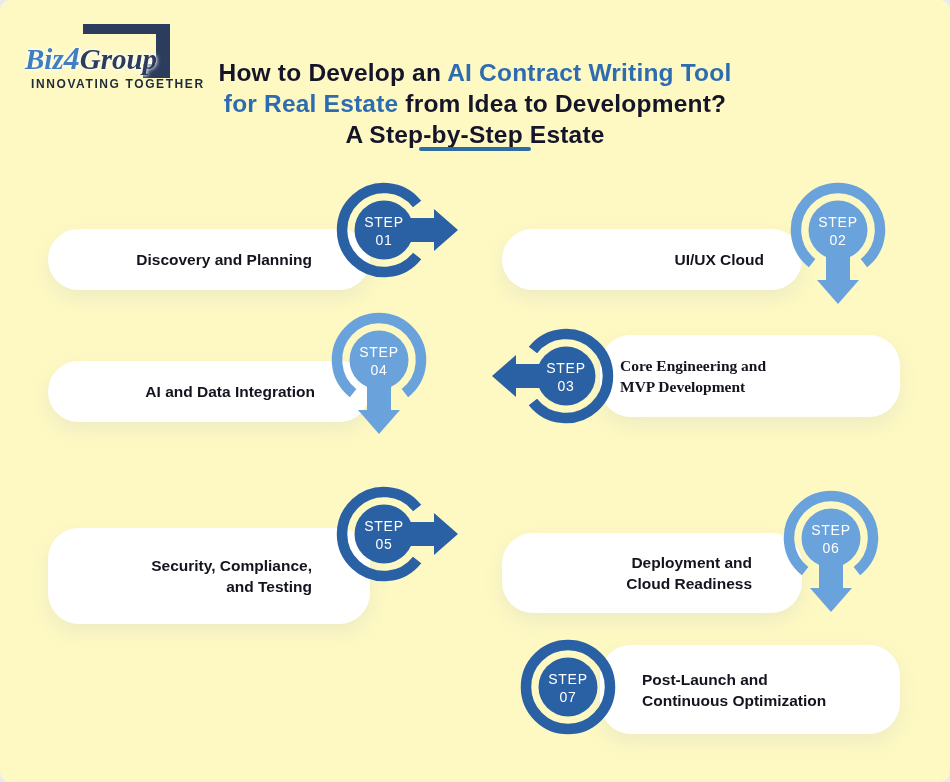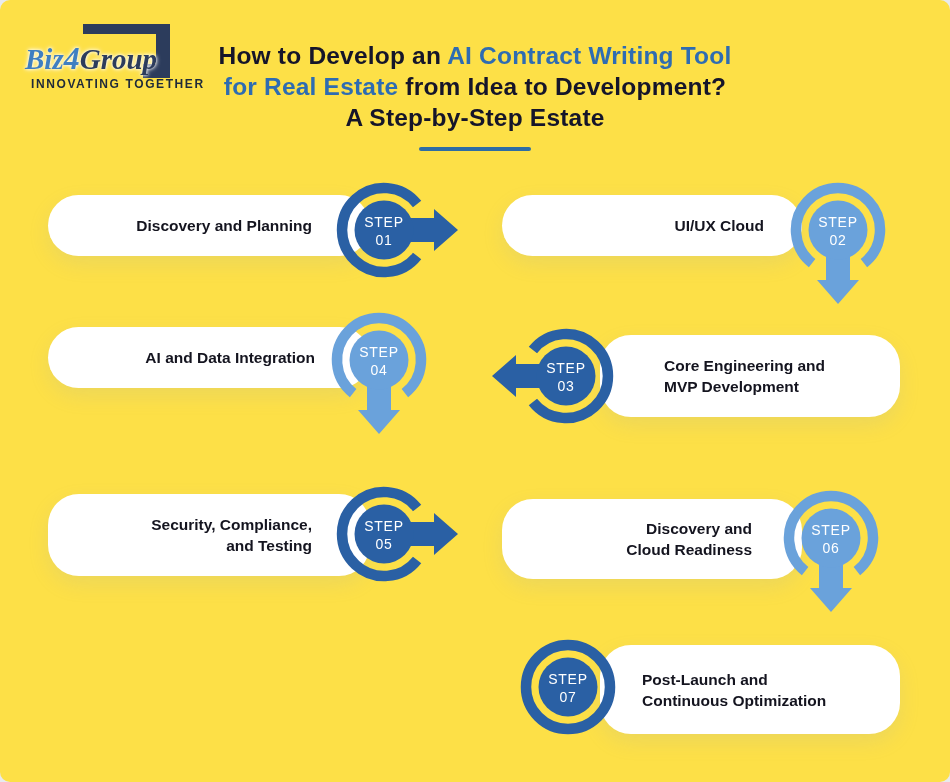--- a/index.html
+++ b/index.html
@@ -1,49 +1,49 @@
 <!DOCTYPE html>
 <html><head>
 <meta charset="utf-8">
 <style>
   html,body{margin:0;padding:0;}
   body{font-family:"Liberation Sans",sans-serif;background:#e8eaee;}
-  .canvas{position:relative;width:950px;height:782px;background:#fde047;overflow:hidden;border-radius:10px;}
+  .canvas{position:relative;width:950px;height:782px;background:#fef9c3;overflow:hidden;border-radius:10px;}
 
   
   .logo{position:absolute;left:25px;top:20px;width:155px;height:80px;}
   .logo svg{position:absolute;left:0;top:0;}
   .logo-text{position:absolute;left:0;top:20px;font-family:"Liberation Serif",serif;font-style:italic;
              font-weight:700;font-size:29px;white-space:nowrap;z-index:2;
              text-shadow:0 0 3px #ffffff,0 0 5px #ffffff;}
   .logo-text .biz{color:#3f7fc1;}
   .logo-text .four{color:#3f7fc1;font-size:32px;}
   .logo-text .group{color:#2c3c5c;}
   .logo-tagline{position:absolute;left:6px;top:57px;font-size:12px;font-weight:700;letter-spacing:1.6px;
                 color:#1e2a3a;z-index:2;white-space:nowrap;}
 
   
-  .title{position:absolute;left:0;right:0;top:40px;margin:0;text-align:center;
+  .title{position:absolute;left:0;right:0;top:40px;margin:17px;text-align:center;
          font-size:24.5px;line-height:31px;font-weight:700;letter-spacing:.2px;}
   .title .dk{color:#15152a;}
   .title .bl{color:#2e6cb2;}
   .title-divider{position:absolute;left:419px;top:147px;width:112px;height:4px;background:#2e6da4;border-radius:2px;}
 
   
   .card{position:absolute;background:#ffffff;border-radius:31px;display:flex;align-items:center;
         box-shadow:0 8px 20px rgba(150,165,195,.16);z-index:1;}
   .card-text{font-size:15.5px;line-height:21px;font-weight:600;color:#14141f;white-space:pre-line;}
-  .align-r{justify-content:flex-end;text-align:right;}
+  .align-r{justify-content:flex-end;text-align:right;margin-top:34px;}
   .align-l{justify-content:flex-start;text-align:left;}
 
   .step-1 .card{left:48px;top:195px;width:322px;height:61px;padding-right:58px;box-sizing:border-box;}
   .step-2 .card{left:502px;top:195px;width:300px;height:61px;padding-right:38px;box-sizing:border-box;}
-  .step-3 .card{left:600px;top:335px;width:300px;height:82px;padding-left:64px;box-sizing:border-box;}
+  .step-3 .card{left:600px;top:335px;width:300px;height:82px;padding-left:20px;box-sizing:border-box;font-family:Liberation Serif, serif;}
   .step-4 .card{left:48px;top:327px;width:322px;height:61px;padding-right:55px;box-sizing:border-box;text-align:center;}
-  .step-5 .card{left:48px;top:494px;width:322px;height:82px;padding-right:58px;box-sizing:border-box;}
+  .step-5 .card{left:48px;top:494px;width:322px;height:96px;padding-right:58px;box-sizing:border-box;}
   .step-6 .card{left:502px;top:499px;width:300px;height:80px;padding-right:50px;box-sizing:border-box;}
   .step-7 .card{left:600px;top:645px;width:300px;height:89px;padding-left:42px;box-sizing:border-box;}
 
   .badge{position:absolute;width:150px;height:150px;z-index:2;}
   .step-1 .badge{left:309px;top:155px;}
   .step-2 .badge{left:763px;top:155px;}
   .step-3 .badge{left:491px;top:301px;}
   .step-4 .badge{left:304px;top:285px;}
   .step-5 .badge{left:309px;top:459px;}
   .step-6 .badge{left:756px;top:463px;}
@@ -139,21 +139,21 @@
             <polygon points="24,-12 50,-12 50,-21 74,0 50,21 50,12 24,12" fill="#2a60a4"></polygon>
           </g>
           <circle r="29.5" fill="#2a60a4"></circle>
           <text y="-3" class="bt">STEP</text>
           <text y="15" class="bt">05</text>
         </svg></div>
   </div>
 
   <div class="step step-6">
     <div class="card align-r">
-        <span class="card-text">Discovery and
+        <span class="card-text">Deployment and
 Cloud Readiness</span>
       </div>
     <div class="badge"><svg viewBox="-75 -75 150 150" width="150" height="150">
           <g transform="rotate(90)">
             <path d="M 33.1 -25.9 A 42 42 0 1 0 33.1 25.9" fill="none" stroke="#6aa2db" stroke-width="10.5"></path>
             <polygon points="24,-12 50,-12 50,-21 74,0 50,21 50,12 24,12" fill="#6aa2db"></polygon>
           </g>
           <circle r="29.5" fill="#6aa2db"></circle>
           <text y="-3" class="bt">STEP</text>
           <text y="15" class="bt">06</text>

